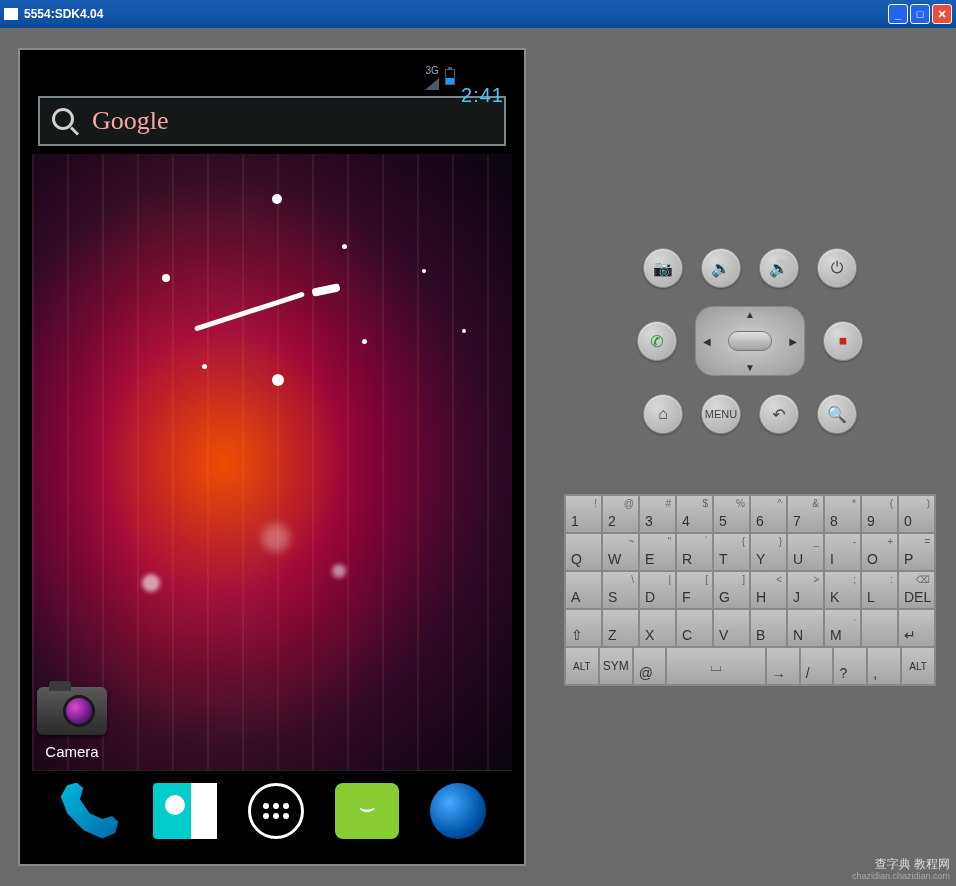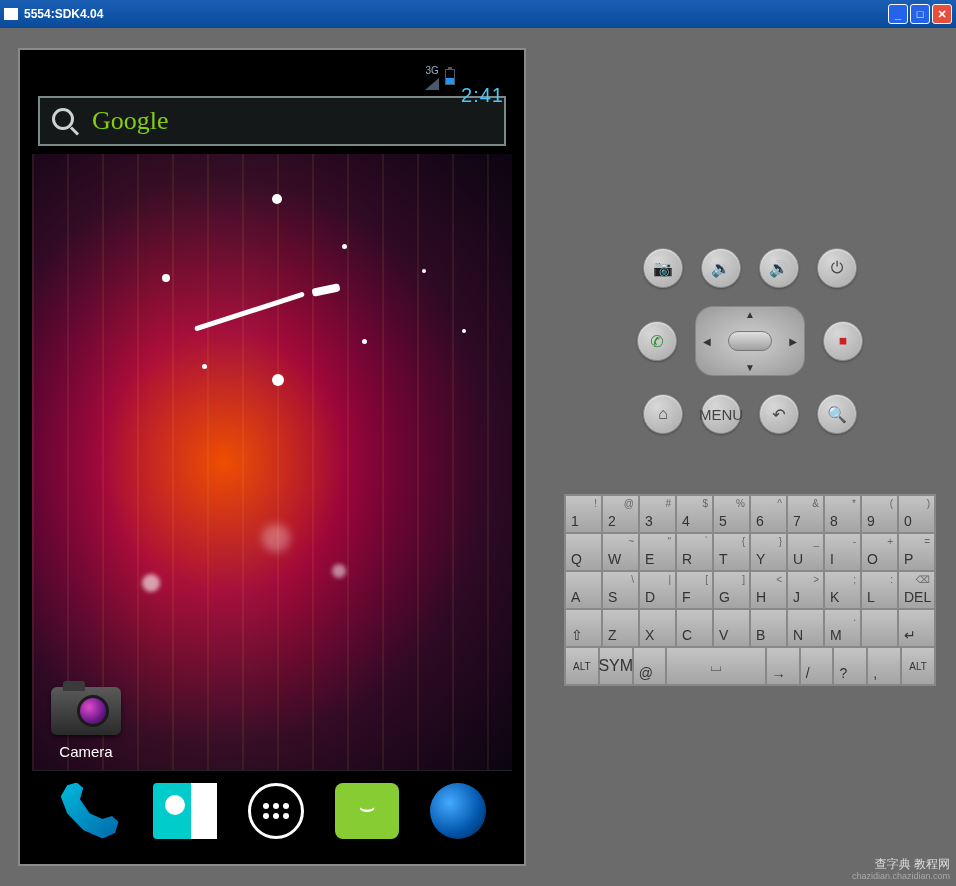--- a/index.html
+++ b/index.html
@@ -28,35 +28,35 @@
 .signal-bars::after { content: ''; position: absolute; right: 0; bottom: 0; border-style: solid; border-width: 0 0 12px 14px; border-color: transparent transparent #4a5a6a transparent; }
 .battery { width: 10px; height: 16px; border: 1px solid #4a5a6a; position: relative; background: linear-gradient(to top, #2196f3 40%, transparent 40%); }
 .battery::before { content: ''; position: absolute; top: -3px; left: 2px; width: 4px; height: 2px; background: #4a5a6a; }
 .clock { color: #4fc3f7; font-size: 20px; font-weight: 300; letter-spacing: 1px; margin-top: 36px; }
 
 
 .searchbar { margin: 6px 6px 0; height: 50px; border: 2px solid #7a8a8a; background: rgba(50,60,60,0.4); display: flex; align-items: center; padding: 0 12px; }
 .search-icon { width: 26px; height: 26px; position: relative; margin-right: 14px; }
 .search-icon::before { content: ''; position: absolute; width: 16px; height: 16px; border: 3px solid #d0d0d0; border-radius: 50%; }
 .search-icon::after { content: ''; position: absolute; width: 3px; height: 10px; background: #d0d0d0; transform: rotate(-45deg); bottom: -2px; right: 2px; }
-.search-text { color: #84cc16; font-size: 26px; font-family: Georgia, serif; }
+.search-text { color: #fca5a5; font-size: 26px; font-family: Georgia, serif; }
 
 
 .wallpaper { position: absolute; top: 90px; left: 0; right: 0; bottom: 80px; background: 
   radial-gradient(ellipse at 40% 50%, rgba(255,80,0,0.9) 0%, rgba(200,0,80,0.7) 30%, rgba(50,10,40,0.9) 65%, #0a0510 100%),
   linear-gradient(90deg, rgba(100,20,60,0.3) 0%, rgba(255,120,0,0.4) 25%, rgba(255,180,50,0.3) 45%, rgba(255,100,0,0.3) 55%, rgba(80,20,40,0.3) 75%, rgba(30,10,30,0.4) 100%);
   overflow: hidden;
 }
 .wallpaper::before { content: ''; position: absolute; inset: 0; background:
   repeating-linear-gradient(90deg, rgba(255,200,100,0.08) 0, rgba(255,200,100,0.08) 2px, transparent 2px, transparent 35px); }
 .dot { position: absolute; background: #fff; border-radius: 50%; }
 .clock-hand { position: absolute; background: #fff; height: 5px; border-radius: 3px; }
 
 
-.camera-app { position: absolute; bottom: 90px; left: 14px; text-align: center; width: 80px; }
+.camera-app { position: absolute; bottom: 90px; left: 0; text-align: center; width: 80px; }
 .cam-icon { width: 70px; height: 48px; background: linear-gradient(#5a5a5a, #2a2a2a); border-radius: 6px; position: relative; margin: 0 auto 8px; box-shadow: 0 2px 4px rgba(0,0,0,0.6); }
 .cam-icon::before { content: ''; position: absolute; top: -6px; left: 12px; width: 22px; height: 10px; background: #3a3a3a; border-radius: 3px 3px 0 0; }
 .cam-lens { position: absolute; top: 8px; right: 12px; width: 32px; height: 32px; background: radial-gradient(circle at 35% 35%, #e04acc, #6a1a8a 60%, #2a0a3a); border-radius: 50%; border: 3px solid #1a1a1a; }
 .cam-label { color: #fff; font-size: 15px; }
 
 
 .dock { position: absolute; bottom: 0; left: 0; right: 0; height: 80px; display: flex; justify-content: space-around; align-items: center; padding: 0 10px; border-top: 1px solid #222; }
 .dock-icon { width: 64px; height: 56px; position: relative; }
 .phone-icon { background: linear-gradient(135deg, #0bd 0%, #06a 100%); clip-path: polygon(15% 5%, 30% 0%, 40% 10%, 35% 30%, 50% 55%, 70% 65%, 85% 60%, 95% 70%, 90% 90%, 70% 100%, 40% 85%, 15% 55%, 5% 25%); }
 .contacts-icon { background: #0cc; border-radius: 4px; position: relative; }
@@ -86,21 +86,21 @@
 .da-left { left: 8px; top: 50%; transform: translateY(-50%); }
 .da-right { right: 8px; top: 50%; transform: translateY(-50%); }
 
 
 .keyboard { margin-top: 60px; border: 1px solid #888; background: #999; }
 .krow { display: flex; }
 .key { flex: 1; height: 38px; background: linear-gradient(#c4c4c4, #a4a4a4); border: 1px solid #888; display: flex; align-items: flex-end; justify-content: flex-start; padding: 3px 5px; font-size: 14px; color: #333; cursor: pointer; position: relative; min-width: 0; }
 .key-sub { position: absolute; top: 2px; right: 4px; font-size: 10px; color: #666; }
 .key.space { flex: 4; align-items: center; justify-content: center; }
 .key.alt { font-size: 10px; align-items: center; justify-content: center; }
-.key.sym { font-size: 16px; align-items: center; justify-content: center; }
+.key.sym { font-size: 12px; align-items: center; justify-content: center; }
 
 
 .watermark { position: absolute; bottom: 4px; right: 6px; color: #ddd; font-size: 12px; text-align: right; line-height: 1.2; margin-left: 46px; }
 .watermark .sub { font-size: 9px; color: #aaa; }
 </style>
 </head>
 <body>
 
 <div class="titlebar">
   <div class="titlebar-icon"></div>
@@ -192,21 +192,21 @@
           <div class="dpad-arrow da-up">▲</div>
           <div class="dpad-arrow da-down">▼</div>
           <div class="dpad-arrow da-left">◀</div>
           <div class="dpad-arrow da-right">▶</div>
           <div class="dpad-center"></div>
         </div>
         <div class="cbtn end">⏹</div>
       </div>
       <div class="ctrl-row">
         <div class="cbtn">⌂</div>
-        <div class="cbtn" style="font-size:15px">MENU</div>
+        <div class="cbtn" style="font-size:11px">MENU</div>
         <div class="cbtn">↶</div>
         <div class="cbtn">🔍</div>
       </div>
     </div>
 
     <div class="keyboard">
       <div class="krow" id="krow1">
           <div class="key">1<span class="key-sub">!</span></div>
           <div class="key">2<span class="key-sub">@</span></div>
           <div class="key">3<span class="key-sub">#</span></div>

